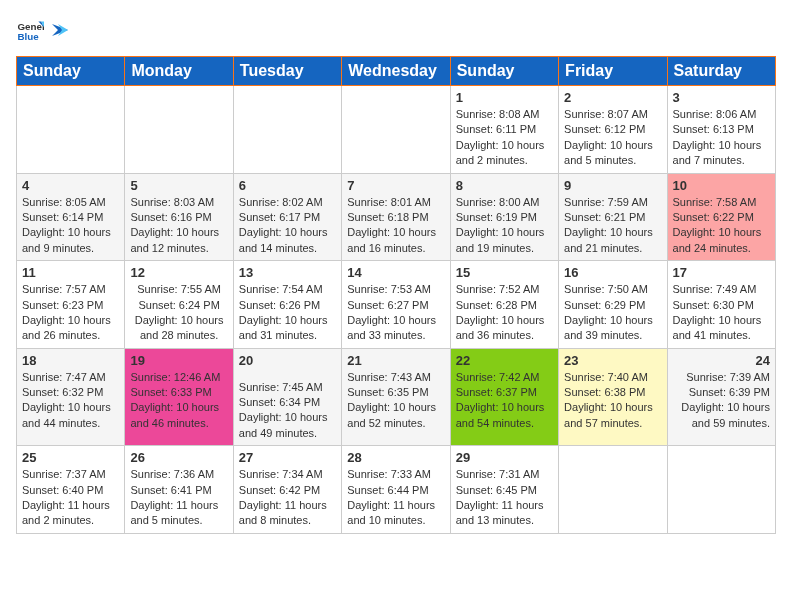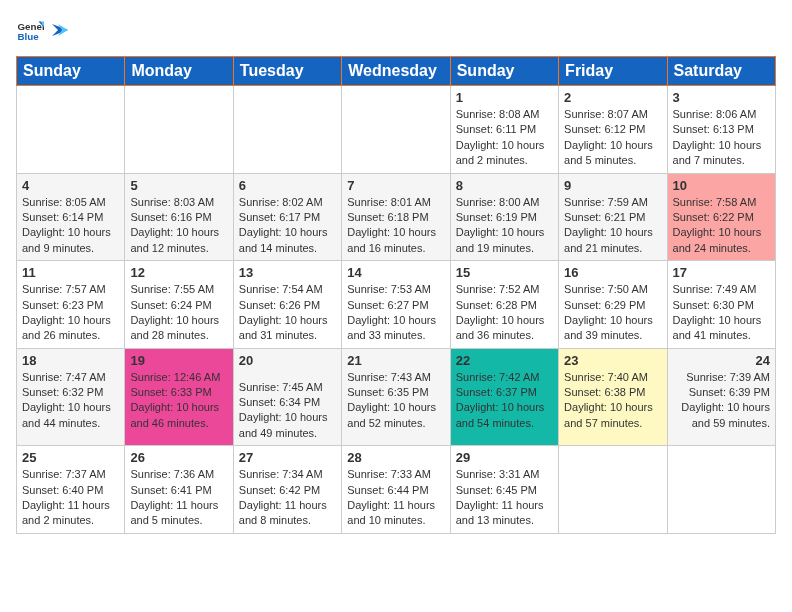--- a/index.html
+++ b/index.html
@@ -200,21 +200,21 @@
       <tr>
         <td>
           <div class="day-number">11</div>
           <div class="day-info" style="white-space: pre-line;">Sunrise: 7:57 AM
 Sunset: 6:23 PM
 Daylight: 10 hours
 and 26 minutes.</div>
         </td>
         <td>
           <div class="day-number">12</div>
-          <div class="day-info" style="white-space: pre-line;">Sunrise: 7:55 AM
+          <div class="day-info" style="white-space: pre-line; text-align: center;">Sunrise: 7:55 AM
 Sunset: 6:24 PM
 Daylight: 10 hours
 and 28 minutes.</div>
         </td>
         <td>
           <div class="day-number">13</div>
           <div class="day-info" style="white-space: pre-line;">Sunrise: 7:54 AM
 Sunset: 6:26 PM
 Daylight: 10 hours
 and 31 minutes.</div>
@@ -270,21 +270,21 @@
 Daylight: 10 hours
 and 49 minutes.</div>
         </td>
         <td style="background: rgb(245, 245, 245);">
           <div class="day-number">21</div>
           <div class="day-info" style="white-space: pre-line;">Sunrise: 7:43 AM
 Sunset: 6:35 PM
 Daylight: 10 hours
 and 52 minutes.</div>
         </td>
-        <td style="background: #14b8a6;">
+        <td style="background: #84cc16;">
           <div class="day-number">22</div>
           <div class="day-info" style="white-space: pre-line;">Sunrise: 7:42 AM
 Sunset: 6:37 PM
 Daylight: 10 hours
 and 54 minutes.</div>
         </td>
         <td style="background: #fef9c3;">
           <div class="day-number">23</div>
           <div class="day-info" style="white-space: pre-line;">Sunrise: 7:40 AM
 Sunset: 6:38 PM
@@ -323,21 +323,21 @@
         </td>
         <td>
           <div class="day-number">28</div>
           <div class="day-info" style="white-space: pre-line;">Sunrise: 7:33 AM
 Sunset: 6:44 PM
 Daylight: 11 hours
 and 10 minutes.</div>
         </td>
         <td>
           <div class="day-number">29</div>
-          <div class="day-info" style="white-space: pre-line;">Sunrise: 3:31 AM
+          <div class="day-info" style="white-space: pre-line;">Sunrise: 7:31 AM
 Sunset: 6:45 PM
 Daylight: 11 hours
 and 13 minutes.</div>
         </td>
         <td class="empty-cell"></td>
         <td class="empty-cell"></td>
       </tr>
     </tbody>
 </table>
 

